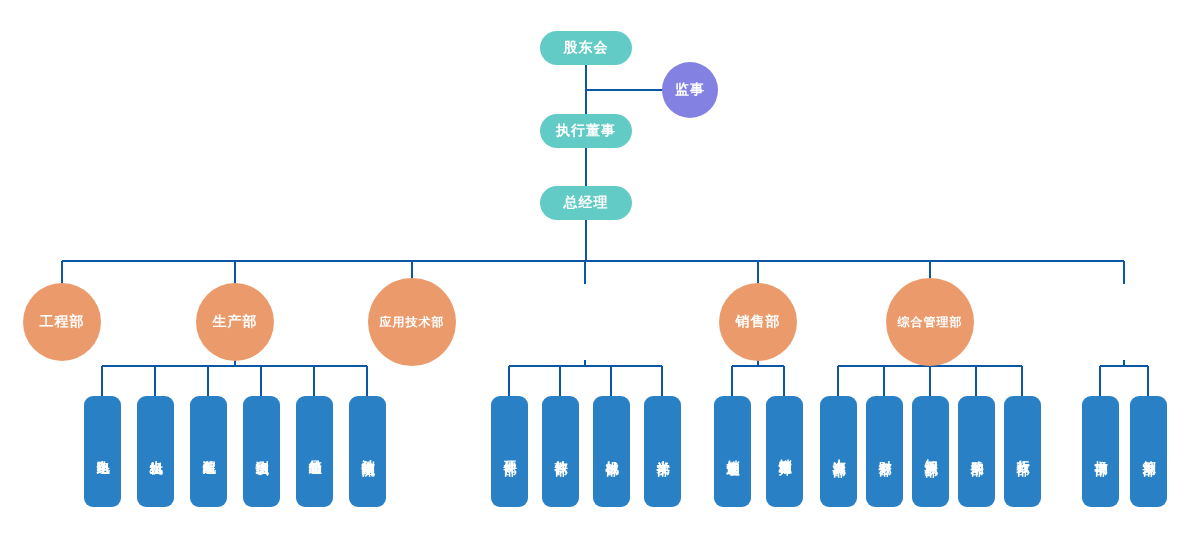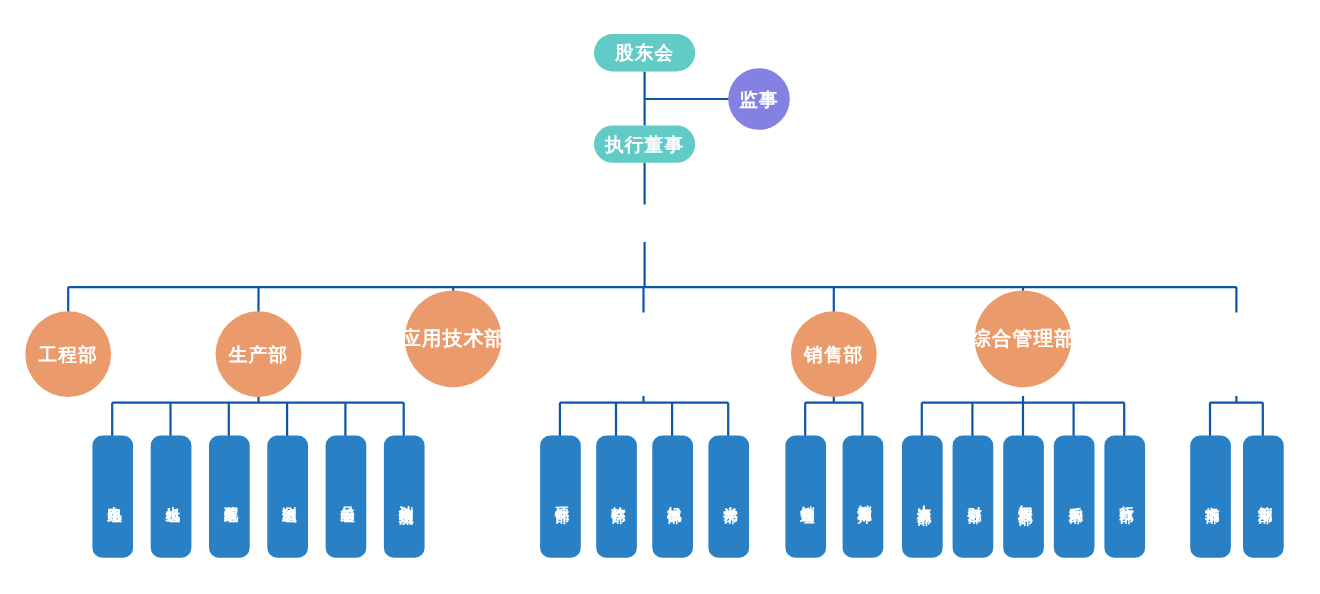--- a/index.html
+++ b/index.html
@@ -19,21 +19,21 @@
     position: absolute;
     left: 0;
     top: 0;
   }
   .node {
     position: absolute;
     display: flex;
     align-items: center;
     justify-content: center;
     color: var(--node_text, #ffffff);
-    font-size: 17px;
+    font-size: 14px;
     font-weight: 600;
     letter-spacing: 1px;
     box-sizing: border-box;
     text-align: center;
     white-space: nowrap;
   }
   .pill {
     width: 92px;
     height: 34px;
     left: 540px;
@@ -51,22 +51,22 @@
     width: 78px;
     height: 78px;
     top: 283px;
     border-radius: 50%;
     background: var(--orange, #eb9b6b);
     font-family: Liberation Serif, serif;
   }
   .dept.lg {
     width: 88px;
     height: 88px;
-    top: 264px;
-    font-size: 18px;
+    top: 278px;
+    font-size: 12px;
   }
   .vbox {
     width: 37px;
     height: 111px;
     top: 396px;
     border-radius: 9px;
     background: var(--blue, #2a80c4);
     writing-mode: vertical-lr;
     text-orientation: upright;
     font-size: 13px;
@@ -102,20 +102,23 @@
   </svg>
 
   <div class="node pill" style="top:31px">
     <span>股东会</span>
   </div>
   <div class="node circle-sm" style="left:662px;top:62px">
     <span>监事</span>
   </div>
   <div class="node pill" style="top:114px">
     <span>执行董事</span>
+  </div>
+  <div class="node pill" style="top:186px">
+    <span>总经理</span>
   </div>
 
   <div class="node dept" style="left:23px">
     <span>工程部</span>
   </div>
   <div class="node dept" style="left:196px">
     <span>生产部</span>
   </div>
   <div class="node dept lg" style="left:368px">
     <span>应用技术部</span>

